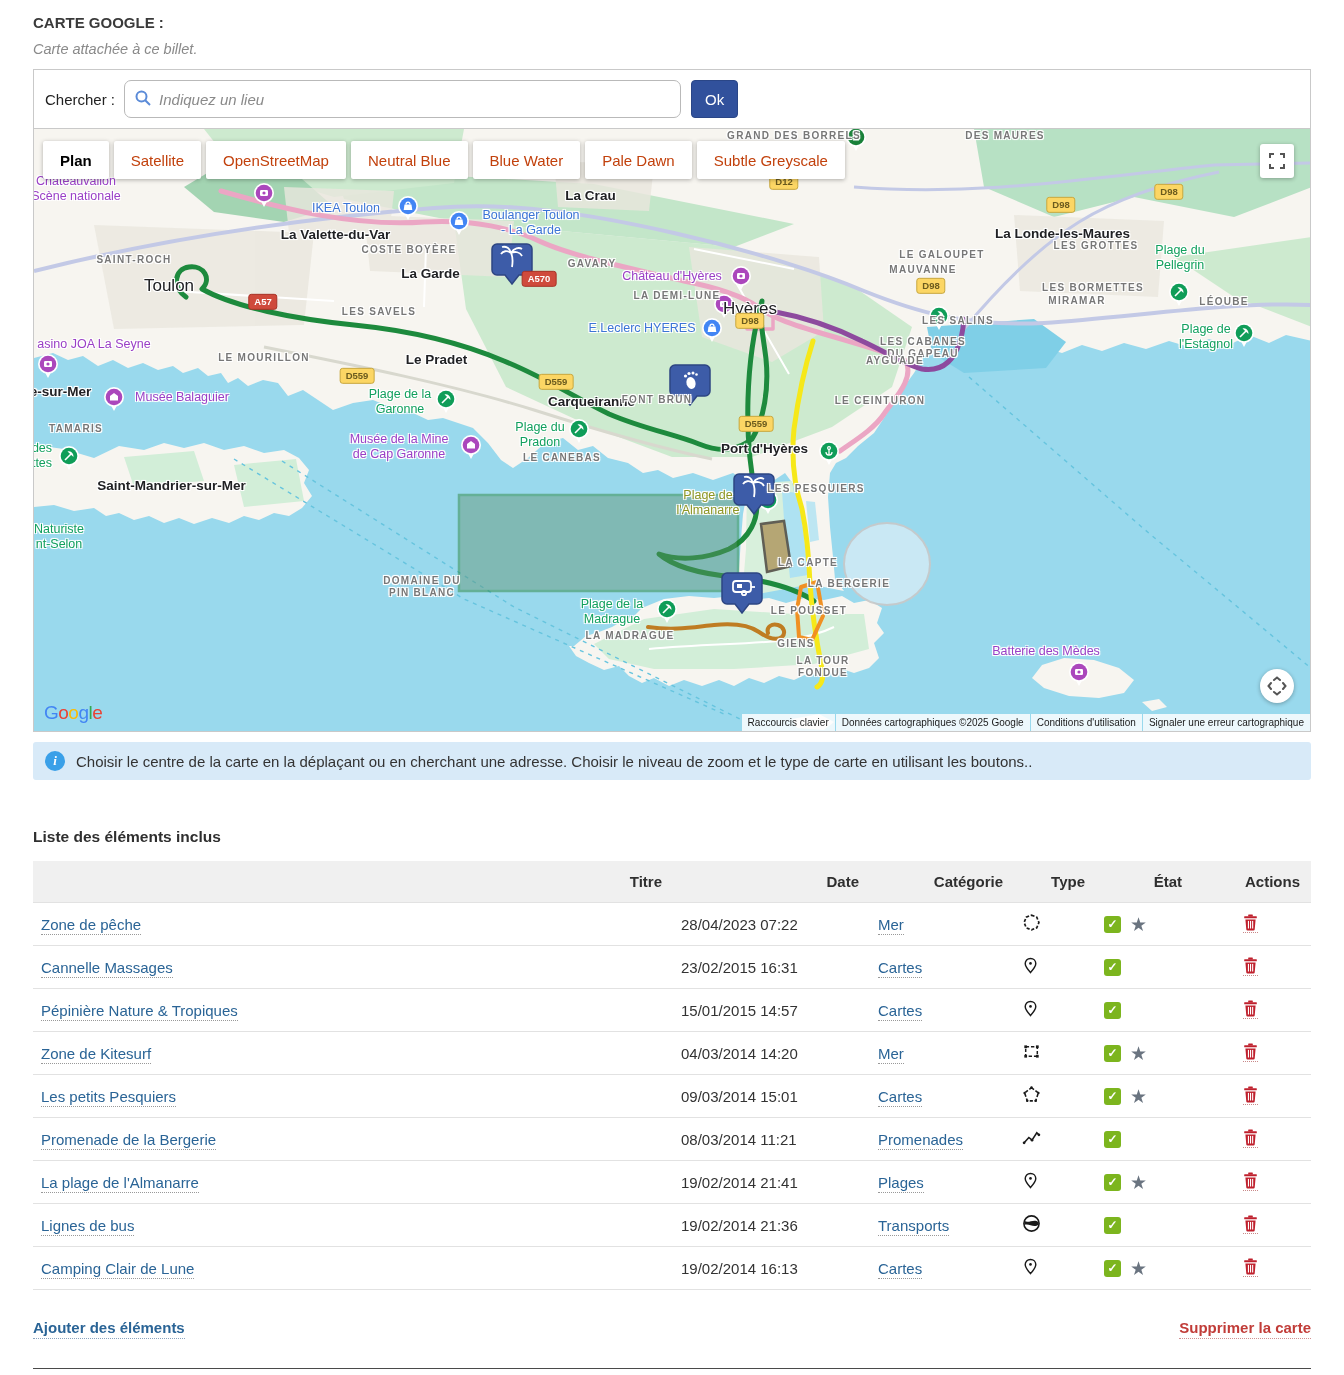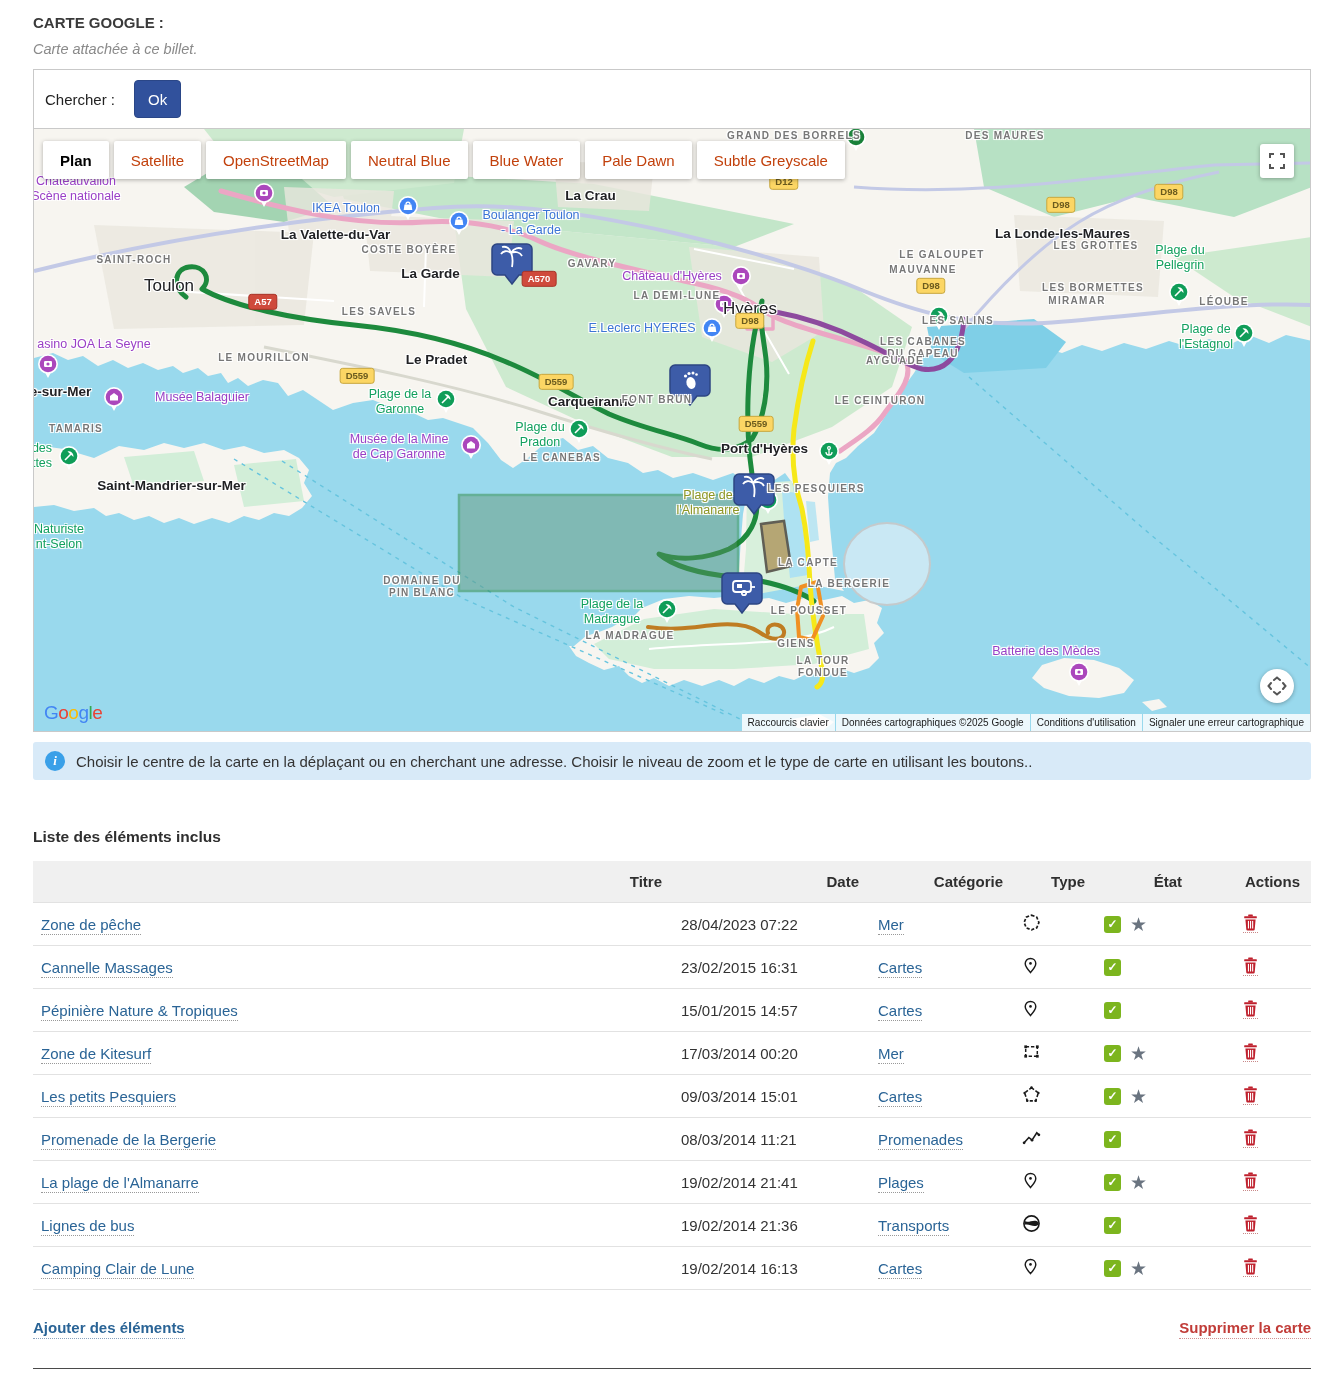--- a/index.html
+++ b/index.html
@@ -61,20 +61,27 @@
   .divider{border:none;border-top:1px solid #4a4a4a;margin:29px 0 0;}
 </style>
 </head>
 <body>
 
 <h1 class="page-title">CARTE GOOGLE :</h1>
 <p class="page-subtitle">Carte attachée à ce billet.</p>
 
 <div class="search-wrap">
   <span class="search-label">Chercher :</span>
+  <div class="search-box">
+    <svg class="search-glass" viewBox="0 0 18 18">
+        <circle cx="7.5" cy="7.5" r="5" fill="none" stroke="#5b8bd8" stroke-width="2"></circle>
+        <path d="M11.2 11.2 L16 16" stroke="#5b8bd8" stroke-width="2"></path>
+      </svg>
+    <input type="text" value="" placeholder="Indiquez un lieu" style="">
+  </div>
   <button class="ok-btn">Ok</button>
 </div>
 
 <div class="map-wrap">
   <svg class="basemap" width="1278" height="602" viewBox="0 0 1278 602">
     <rect x="0" y="0" width="1278" height="602" fill="#99d9ed"></rect>
 
     <path fill="#f7f5f0" d="M0,0 H1278 V212 L1252,206 1235,214 1215,206 1195,216 1175,210 1155,218 1135,212 1112,220 1090,214 1068,222 1048,216 1028,224 1008,218 988,228 968,226 948,236 930,232 916,222 904,214 892,224 880,244 864,266 852,286 840,304 824,317 812,329 802,334 796,344 794,368 796,398 799,428 801,450 810,462 780,456 771,430 766,400 763,375 759,355 751,344 739,352 729,367 721,384 717,404 715,429 713,449 709,469 704,469 705,440 707,410 709,385 713,364 709,351 699,344 679,351 659,344 639,349 624,341 609,344 594,334 574,329 559,317 544,321 529,309 511,314 494,329 479,339 467,331 454,314 439,299 424,294 409,289 394,291 379,284 359,279 339,271 319,274 299,281 284,271 269,261 254,267 244,254 229,251 214,257 204,249 194,254 187,244 174,247 164,239 149,244 139,237 124,241 109,234 94,239 79,231 64,237 49,227 34,231 19,224 0,229 Z"></path>
 
     <path fill="#f7f5f0" d="M0,316 L30,320 60,329 85,317 110,321 130,314 150,319 170,314 190,321 210,317 230,324 250,321 265,329 275,341 270,354 278,367 268,379 255,387 240,384 225,391 210,387 195,394 178,389 160,395 145,389 130,394 115,387 100,391 85,384 72,387 60,379 40,382 20,376 0,378 Z"></path>
@@ -351,21 +358,21 @@
       <div class="mlabel dist" style="left: 775px; top: 482px;">LE POUSSET</div>
       <div class="mlabel dist" style="left: 762px; top: 515px;">GIENS</div>
       <div class="mlabel dist" style="left: 596px; top: 507px;">LA MADRAGUE</div>
       <div class="mlabel dist" style="left: 789px; top: 538px;">LA TOUR
 FONDUE</div>
       <div class="mlabel dist" style="left: 971px; top: 7px;">DES MAURES</div>
       <div class="mlabel dist" style="left: 760px; top: 7px;">GRAND DES BORRELS</div>
       <div class="mlabel pp" style="left: 42px; top: 60px;">Châteauvallon
 Scène nationale</div>
       <div class="mlabel pp" style="left: 60px; top: 215px;">asino JOA La Seyne</div>
-      <div class="mlabel pp" style="left: 168px; top: 268px;">Musée Balaguier</div>
+      <div class="mlabel pp" style="left: 148px; top: 268px;">Musée Balaguier</div>
       <div class="mlabel pp" style="left: 365px; top: 318px;">Musée de la Mine
 de Cap Garonne</div>
       <div class="mlabel pp" style="left: 638px; top: 147px;">Château d'Hyères</div>
       <div class="mlabel pp" style="left: 1012px; top: 522px;">Batterie des Mèdes</div>
       <div class="mlabel pb" style="left: 312px; top: 79px;">IKEA Toulon</div>
       <div class="mlabel pb" style="left: 497px; top: 94px;">Boulanger Toulon
 - La Garde</div>
       <div class="mlabel pb" style="left: 608px; top: 199px;">E.Leclerc HYERES</div>
       <div class="mlabel pg" style="left: 366px; top: 273px;">Plage de la
 Garonne</div>
@@ -517,21 +524,21 @@
               </g>
               <g fill="#fff">
                 <rect x="4.9" y="6.9" width="1.1" height="7.6"></rect>
                 <rect x="7" y="6.9" width="1.1" height="7.6"></rect>
                 <rect x="9.1" y="6.9" width="1.1" height="7.6"></rect>
               </g>
             </svg></a></td>
       </tr>
       <tr>
         <td><a class="tlink">Zone de Kitesurf</a></td>
-        <td>17/03/2014 00:20</td>
+        <td>04/03/2014 14:20</td>
         <td><a class="tlink">Mer</a></td>
         <td><svg width="19" height="19" viewBox="0 0 18 18">
             <rect x="3.5" y="4.5" width="11" height="9" fill="none" stroke="#1a1a1a" stroke-width="1.4" stroke-dasharray="3.2,1.8"></rect>
             <g fill="#1a1a1a">
               <rect x="2.2" y="3.2" width="2.6" height="2.6"></rect>
               <rect x="13.2" y="3.2" width="2.6" height="2.6"></rect>
               <rect x="2.2" y="12.2" width="2.6" height="2.6"></rect>
               <rect x="13.2" y="12.2" width="2.6" height="2.6"></rect>
             </g>
           </svg></td>

